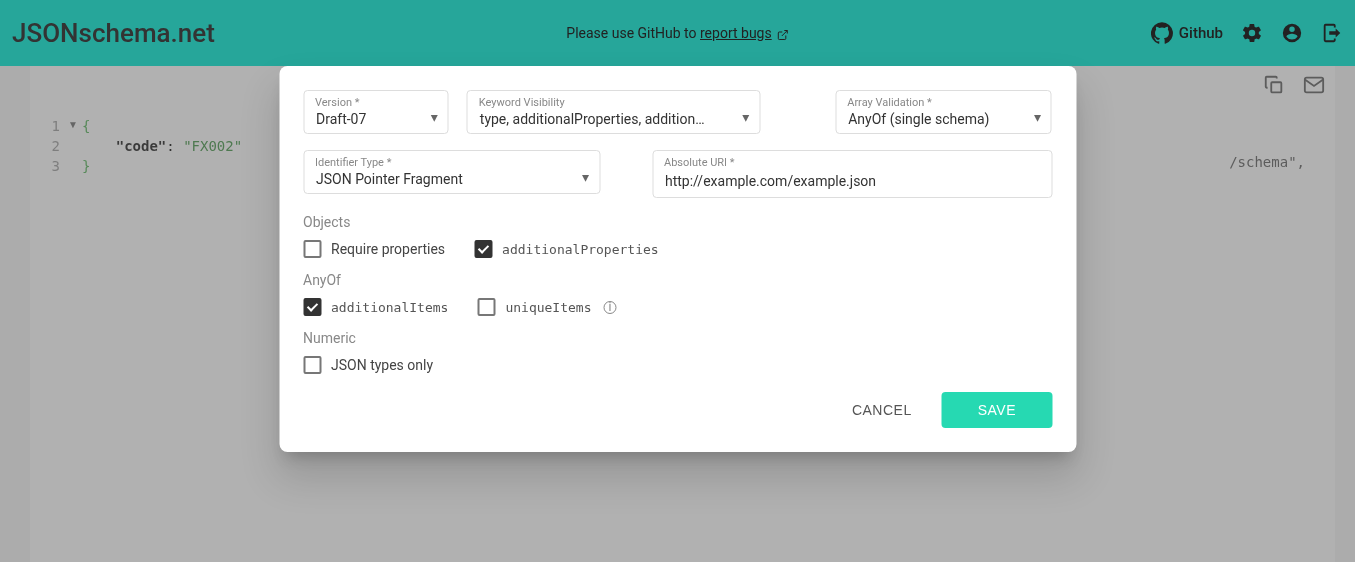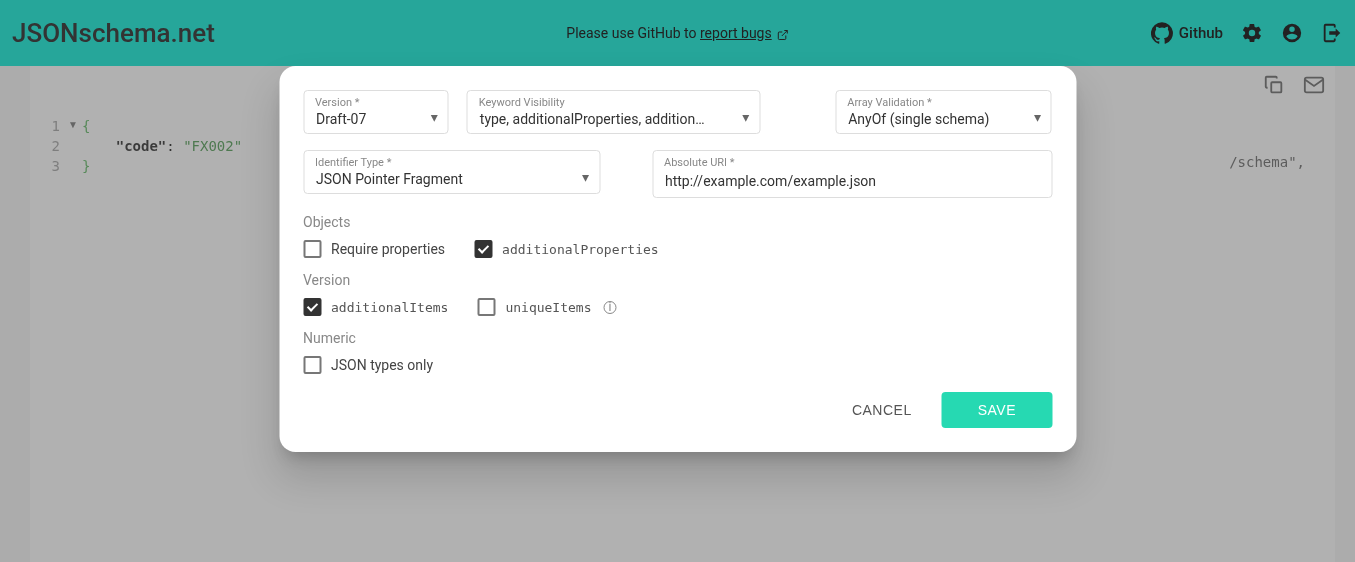--- a/index.html
+++ b/index.html
@@ -17,21 +17,21 @@
 .editor-toolbar { position: absolute; right: 10px; top: 8px; display: flex; gap: 18px; color: #666; }
 .gutter { position: absolute; left: 0; top: 50px; width: 36px; color: #999; font-family: monospace; font-size: 14px; text-align: right; padding-right: 6px; line-height: 20px; }
 .gutter div { height: 20px; }
 .fold { font-size: 10px; color: #666; position: absolute; left: 38px; top: 53px;}
 .code { position: absolute; left: 52px; top: 50px; font-family: Consolas, monospace; font-size: 14px; line-height: 20px; white-space: pre; }
 .code .brace { color: #4caf50; }
 .code .key { color: #111; font-weight: bold; }
 .code .str { color: #388e3c; }
 .right-code { position: absolute; top: 88px; right: 30px; font-family: Consolas, monospace; font-size: 14px; color: #555; }
 .hl { position: absolute; left: 30px; right: 20px; top: 116px; height: 20px; background: #e3eaf2; z-index: 0; }
-.dialog { position: absolute; top: 66px; left: 50%; transform: translateX(-50%); width: 797px; background: #fff; border-radius: 16px; box-shadow: 0 11px 15px -7px rgba(0,0,0,.2), 0 24px 38px 3px rgba(0,0,0,.14); padding: 24px; z-index: 10; }
+.dialog { position: absolute; top: 66px; left: 50%; transform: translateX(-50%); width: 797px; background: #fff; border-radius: 8px; box-shadow: 0 11px 15px -7px rgba(0,0,0,.2), 0 24px 38px 3px rgba(0,0,0,.14); padding: 24px; z-index: 10; }
 .row { display: flex; gap: 18px; margin-bottom: 16px; }
 .field { position: relative; }
 .field-label { position: absolute; top: 6px; left: 12px; font-size: 11px; color: #888; }
 .select { border: 1px solid #ddd; border-radius: 4px; height: 44px; padding: 20px 36px 6px 12px; font-size: 14px; color: #333; position: relative; display: flex; align-items: flex-start; }
 .select-arrow { position: absolute; right: 10px; top: 18px; color: #666; }
 .input { border: 1px solid #ddd; border-radius: 4px; height: 48px; padding: 20px 20px 6px 12px; font-size: 14px; color: #333; width: 100%; outline: none; font-family: inherit; }
 .section-title { font-size: 14px; color: #888; margin-top: 0; margin-bottom: 10px; }
 .check-row { display: flex; gap: 29px; margin-bottom: 14px; }
 .check { display: flex; align-items: center; gap: 10px; font-size: 14px; color: #444; }
 .check .mono { font-family: Consolas, monospace; color: #555; font-size: 13px; }
@@ -158,21 +158,21 @@
     <div class="check">
       <div class="cb"></div>
       <span>Require properties</span>
     </div>
     <div class="check">
       <div class="cb checked"></div>
       <span class="mono">additionalProperties</span>
     </div>
   </div>
 
-  <div class="section-title">Version</div>
+  <div class="section-title">AnyOf</div>
   <div class="check-row">
     <div class="check">
       <div class="cb checked"></div>
       <span class="mono">additionalItems</span>
     </div>
     <div class="check">
       <div class="cb"></div>
       <span class="mono">uniqueItems</span>
       <span class="info">i</span>
     </div>

